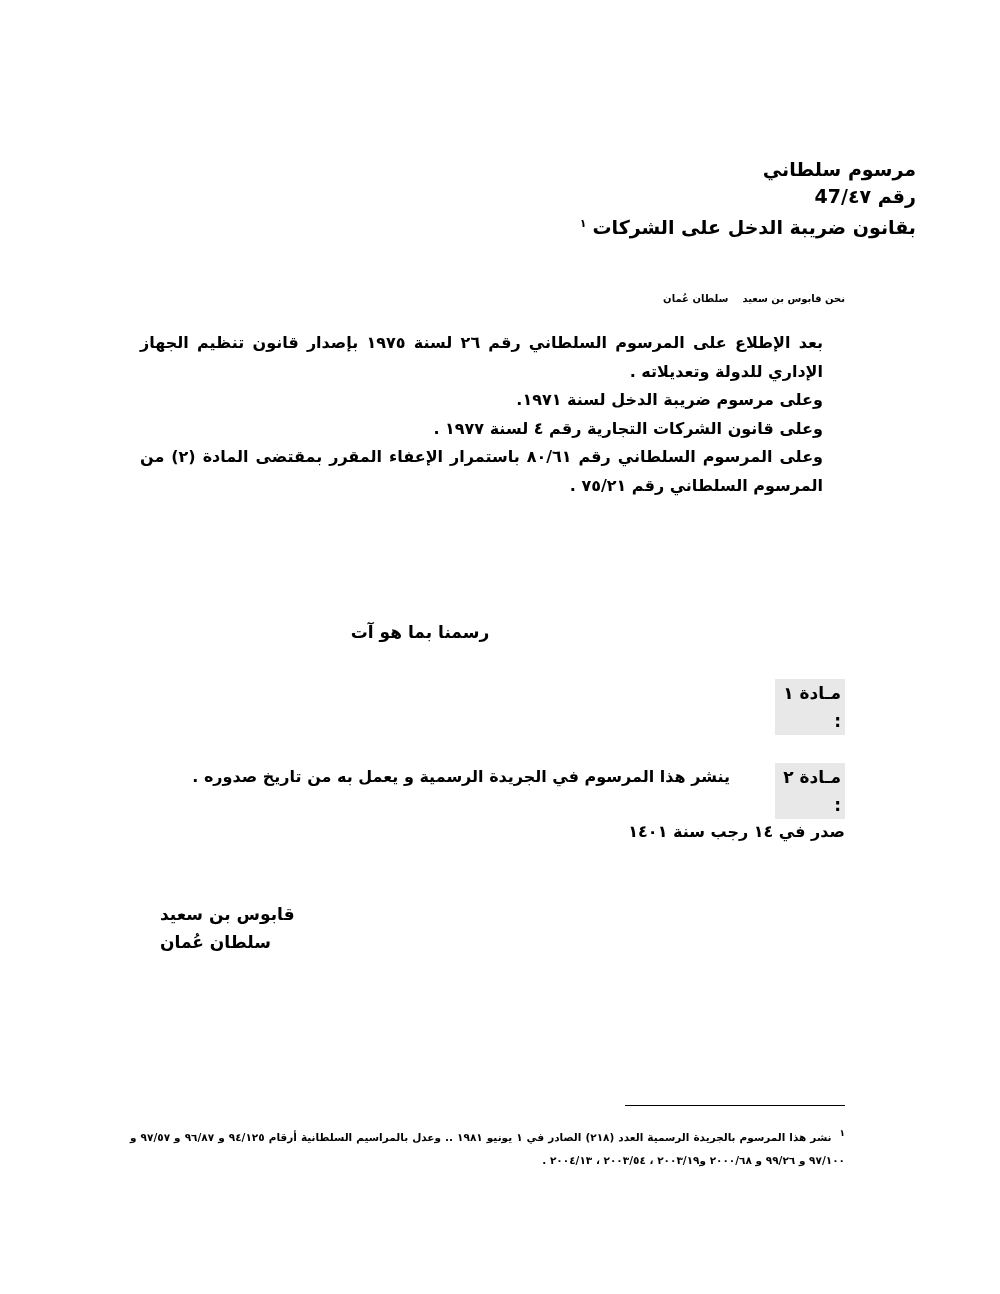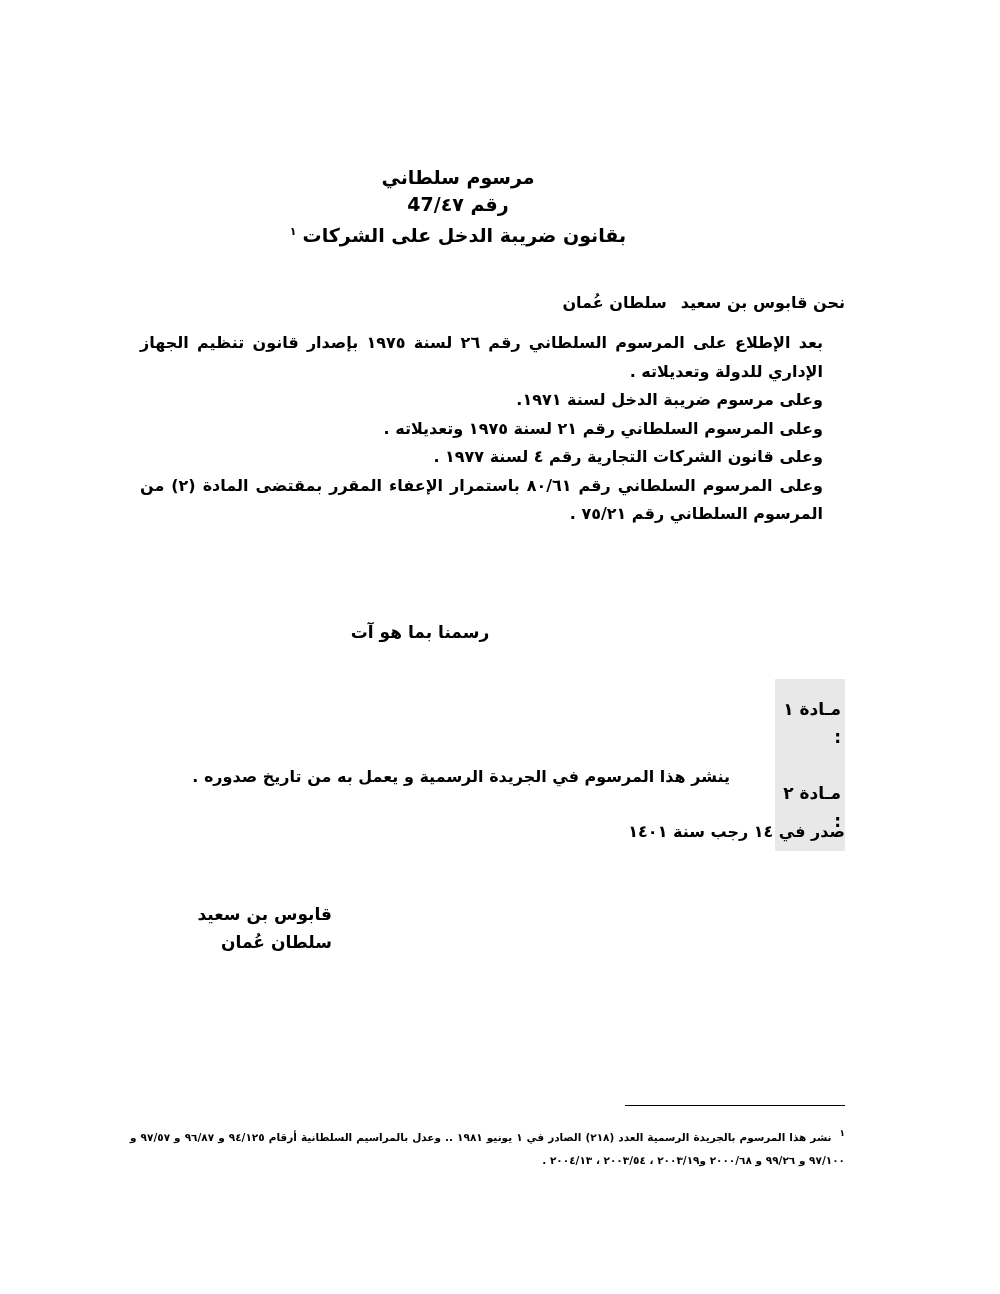--- a/index.html
+++ b/index.html
@@ -2,49 +2,49 @@
 <html><head>
   <meta charset="utf-8">
   <style>
     html, body { margin: 0; padding: 0; background: #ffffff; }
     body {
       width: 1000px; height: 1294px; position: relative; overflow: hidden;
       font-family: "DejaVu Sans", sans-serif; color: #000; direction: rtl;
     }
     .abs { position: absolute; }
     .title-block {
-      left: 0; width: 916px; top: 164px; text-align: center;
+      left: 0; width: 916px; top: 156px; 
       font-weight: bold; font-size: 19px; line-height: 27px;
     }
     .title-block .fnref { font-size: 11px; vertical-align: super; margin-right: 6px; }
     .issuer {
-      right: 155px; top: 293px; font-weight: bold; font-size: 16px;
+      right: 155px; top: 293px; font-weight: bold; font-size: 10px;
     }
     .issuer .gap { display: inline-block; width: 14px; }
     .preamble {
       right: 155px; left: 140px; top: 329px;
       font-weight: bold; font-size: 16px; line-height: 28.5px;
       text-align: justify;
     }
     .preamble p { margin: 0; }
     .preamble .ind { padding-right: 22px; }
     .decree {
       left: 0; width: 840px; top: 622px; text-align: center;
       font-weight: bold; font-size: 17px;
     }
     .article { right: 155px; left: 140px; font-weight: bold; font-size: 16px; line-height: 28px; }
     .article .label {
       position: absolute; right: 0; top: 0;
-      background: #e8e8e8; padding: 16px 4px; width: 62px; text-align: right;
+      background: #e8e8e8; padding: 0 4px; width: 62px; text-align: right;
       font-size: 17px;
     }
     .article .body { margin-right: 115px; text-align: justify; }
     .dates { right: 155px; top: 818px; font-weight: bold; font-size: 16px; line-height: 28px; }
     .signature {
-      left: 152px; width: 180px; top: 900px; text-align: right;
+      left: 160px; width: 180px; top: 900px; text-align: left;
       font-weight: bold; font-size: 17px; line-height: 28px;
     }
     .fn-rule { left: 625px; width: 220px; top: 1105px; height: 0; border-top: 1px solid #000; }
     .footnote {
       right: 155px; left: 130px; top: 1122px;
       font-weight: bold; font-size: 10.5px; line-height: 23px; text-align: justify;
     }
     .footnote .fnmark { font-size: 9px; vertical-align: super; margin-left: 8px; }
   </style>
 </head>
@@ -58,21 +58,20 @@
   </div>
 </div>
 
 <div class="abs issuer">
   <span>نحن قابوس بن سعيد</span><span class="gap"></span><span>سلطان عُمان</span>
 </div>
 
 <div class="abs preamble">
   <p class="ind">بعد الإطلاع على المرسوم السلطاني رقم ٢٦ لسنة ١٩٧٥ بإصدار قانون تنظيم الجهاز الإداري للدولة وتعديلاته .</p>
   <p class="ind">وعلى مرسوم ضريبة الدخل لسنة ١٩٧١.</p>
-  <p class="ind">وعلى المرسوم السلطاني رقم ٢١ لسنة ١٩٧٥ وتعديلاته .</p>
   <p class="ind">وعلى قانون الشركات التجارية رقم ٤ لسنة ١٩٧٧ .</p>
   <p class="ind">وعلى المرسوم السلطاني رقم ٨٠/٦١ باستمرار الإعفاء المقرر بمقتضى المادة (٢) من المرسوم السلطاني رقم ٧٥/٢١ .</p>
 </div>
 
 <div class="abs decree">رسمنا بما هو آت</div>
 
 <div class="abs article" style="top:679px;">
   <span class="label">مـادة ١ :</span>
 </div>
 

